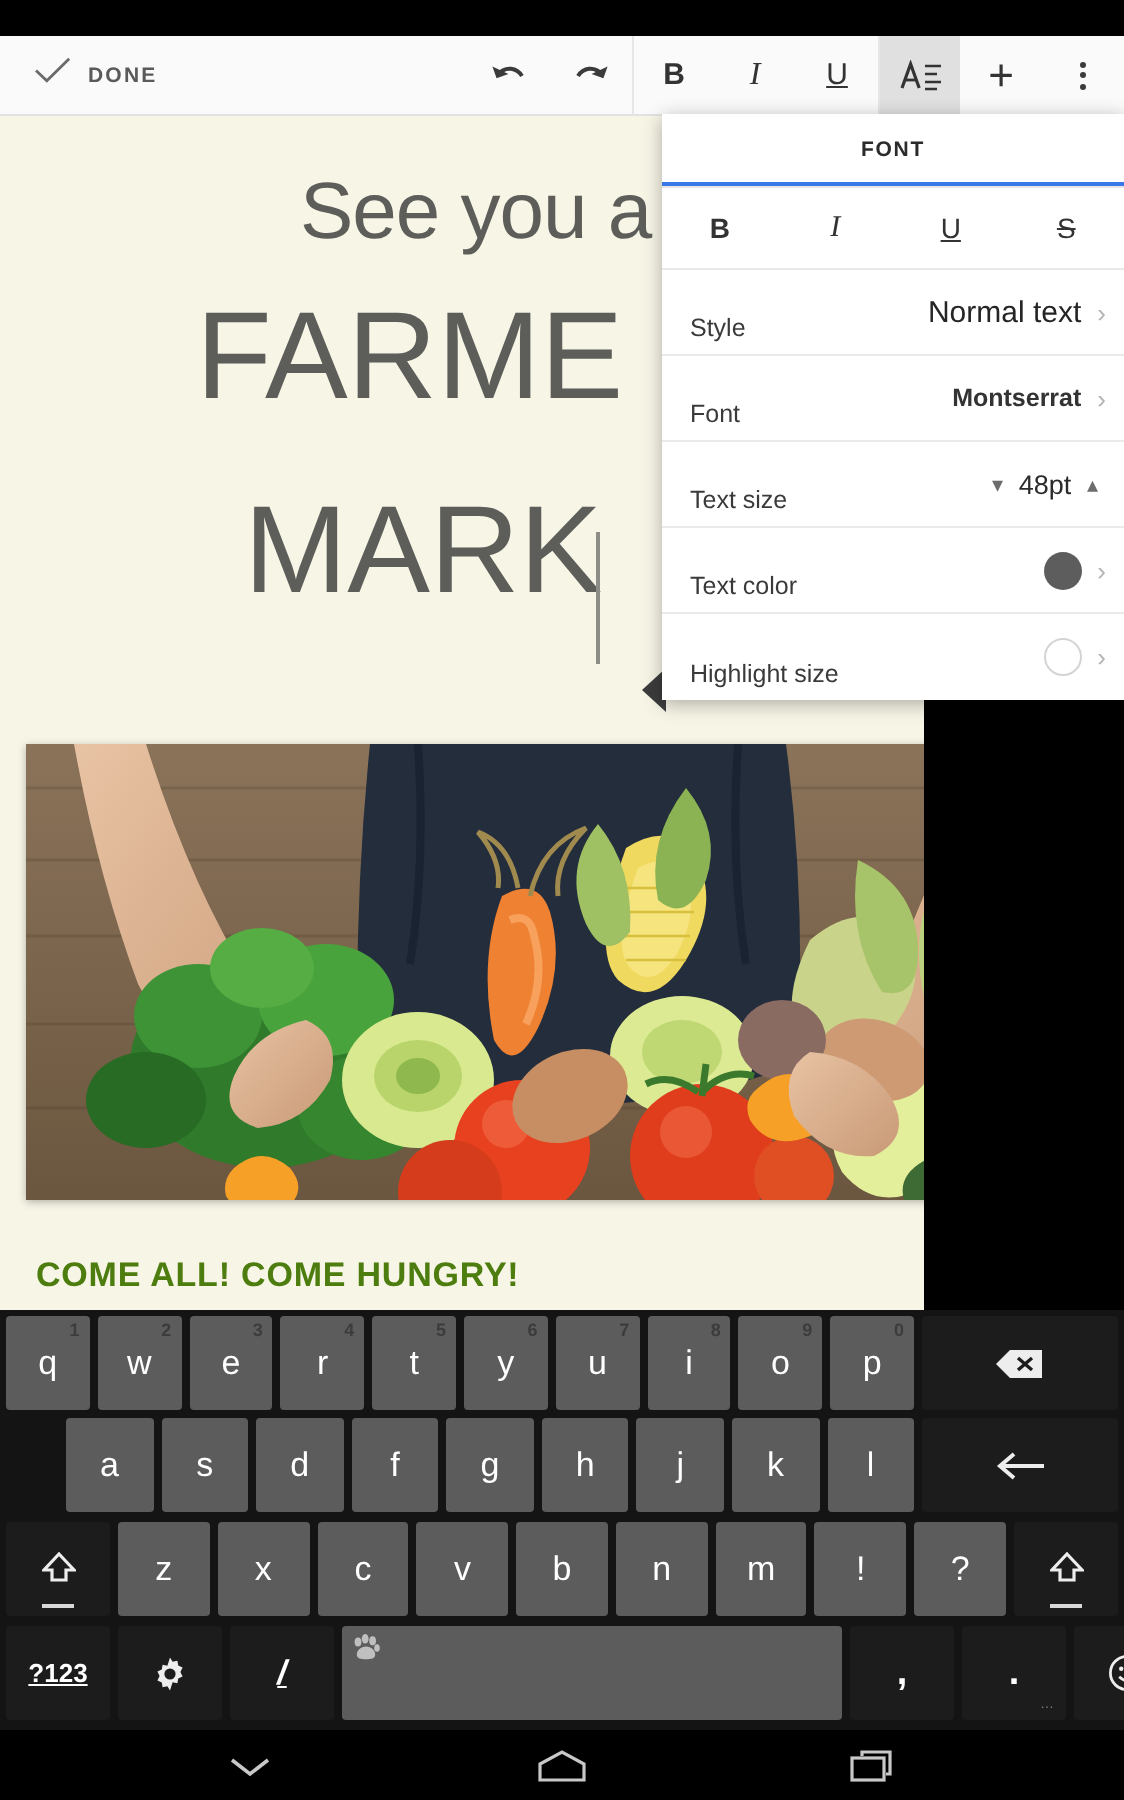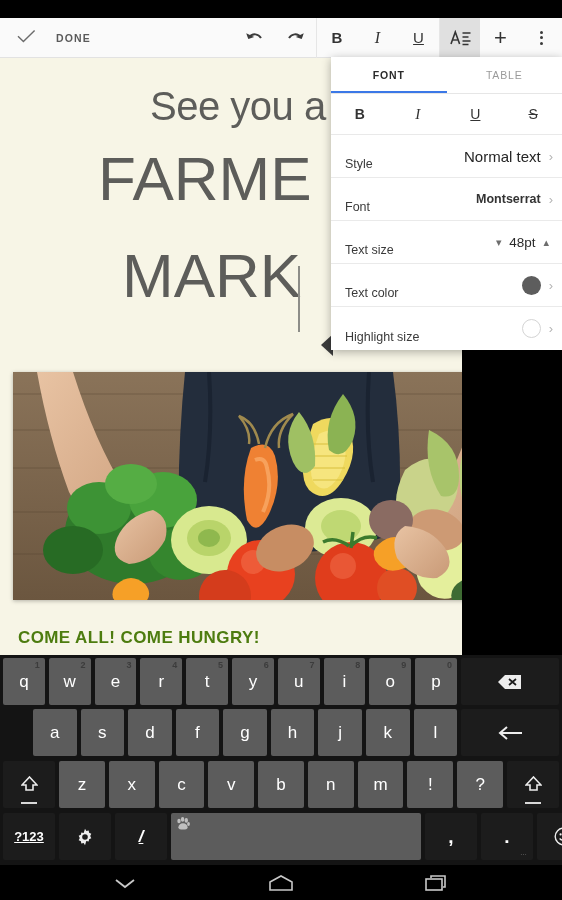--- a/index.html
+++ b/index.html
@@ -20,21 +20,21 @@
   }
   .statusbar .clock { color: #e8e8e8; font-size: 11px; letter-spacing: .2px; }
   .sysicon { display: inline-flex; align-items: center; }
 
   
   .toolbar {
     position: absolute; left: 0; top: 18px; width: 562px; height: 40px;
     background: #fafafa; border-bottom: 1px solid #e2e2e2;
     display: flex; align-items: center;
   }
-  .done-group { display: flex; align-items: center; gap: 20px; padding-left: 17px; }
+  .done-group { display: flex; align-items: center; gap: 8px; padding-left: 17px; }
   .done-label { font-size: 10.5px; letter-spacing: 1.1px; color: #5a5a5a; font-weight: 600; }
   .toolbar-spacer { flex: 1; }
   .tb-btn {
     width: 41px; height: 40px; display: flex; align-items: center;
     justify-content: center; color: #3b3b3b; position: relative;
   }
   .tb-btn.sep-left { border-left: 1px solid #e6e6e6; }
   .tb-btn.active { background: #e0e0e0; }
   .tb-btn .glyph { font-size: 16px; line-height: 1; color: #333; }
   .tb-btn .glyph.bold { font-weight: 700; font-size: 15px; }
@@ -360,21 +360,20 @@
         <path d="M0 4 86 0 86 10 0 16Z" fill="#a8a0a4" opacity=".6"></path>
         <circle cx="68" cy="18" r="5" fill="#6d7a4a"></circle>
         <circle cx="77" cy="20" r="4" fill="#8e9a5a"></circle>
       </svg>
     </div>
   </div>
 
   <div class="panel">
     <div class="panel-tabs">
       <div class="panel-tab on">FONT</div>
-      <div class="panel-tab">TABLE</div>
     </div>
     <div class="tabs-rule"></div>
 
     <div class="style-row">
       <div class="style-btn b">B</div>
       <div class="style-btn i">I</div>
       <div class="style-btn u">U</div>
       <div class="style-btn s">S</div>
     </div>
 

